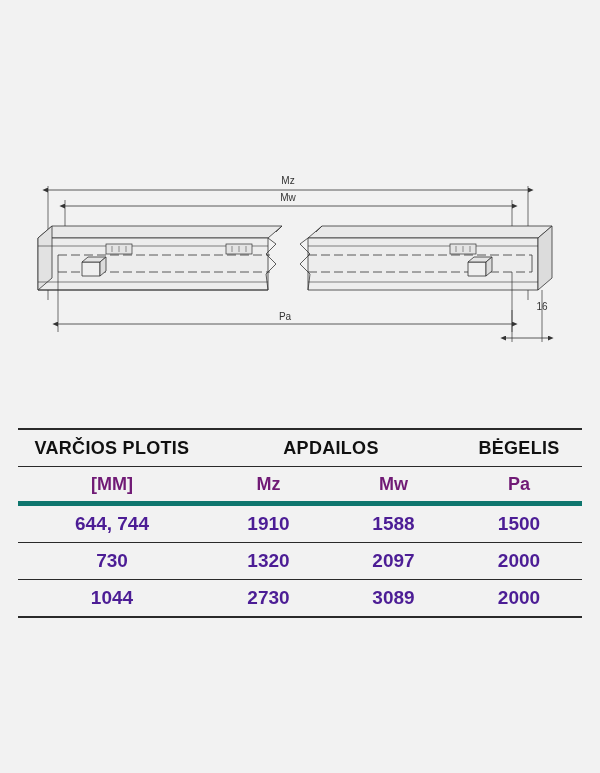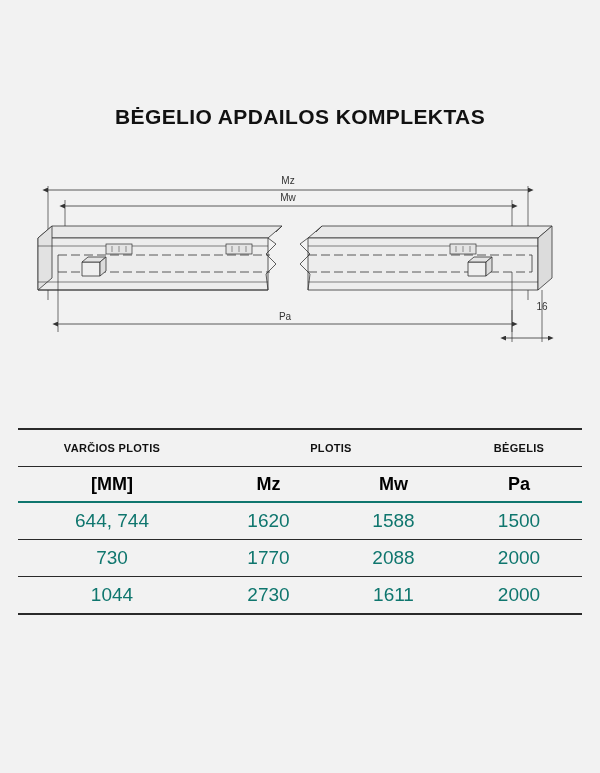--- a/index.html
+++ b/index.html
@@ -51,66 +51,65 @@
     border-collapse: collapse;
     width: 564px;
     font-size: 17px;
   }
   table td, table th {
     padding: 0;
     margin: 0;
   }
   .hdr-row th {
     height: 36px;
-    font-size: 11px;
+    font-size: 18px;
     font-weight: bold;
     letter-spacing: 0.3px;
     text-align: center;
     vertical-align: middle;
     border-top: 2px solid #2a2a2a;
     border-bottom: 1px solid #2a2a2a;
     color: #111;
   }
   .sub-row td {
     height: 34px;
     font-size: 18px;
     font-weight: bold;
     text-align: center;
     vertical-align: middle;
-    border-bottom: 2px solid #0f766e;
-    color: #000000;
+    border-bottom: 5px solid #0f766e;
+    color: #701a75;
   }
   .data-row td {
     height: 36px;
     font-size: 19px;
-    font-weight: normal;
+    font-weight: bold;
     text-align: center;
     vertical-align: middle;
     border-bottom: 1px solid #2a2a2a;
-    color: #0f766e;
+    color: #4c1d95;
   }
   .data-row:last-child td {
     border-bottom: 2px solid #2a2a2a;
   }
   .col-a { width: 188px; }
   .col-b { width: 125px; }
   .col-c { width: 125px; }
   .col-d { width: 126px; }
   .dim-label {
     font-family: "Liberation Sans", sans-serif;
     font-size: 10px;
     fill: #333;
   }
 </style>
 </head>
 <body>
 
 <div class="page">
 
-  <div class="title">BĖGELIO APDAILOS KOMPLEKTAS</div>
 
   <div class="drawing">
     <svg width="560" height="200" viewBox="0 0 560 200">
       <defs>
         <marker id="arrL" markerWidth="8" markerHeight="8" refX="7" refY="3" orient="auto">
           <path d="M7,0 L0,3 L7,6 z" fill="#333"></path>
         </marker>
         <marker id="arrR" markerWidth="8" markerHeight="8" refX="1" refY="3" orient="auto">
           <path d="M1,0 L8,3 L1,6 z" fill="#333"></path>
         </marker>
@@ -212,46 +211,46 @@
         <text class="dim-label" x="522" y="150" text-anchor="middle">16</text>
       </g>
     </svg>
   </div>
 
   <div class="table-wrap">
     <table>
       <thead>
         <tr class="hdr-row">
           <th class="col-a">VARČIOS PLOTIS</th>
-          <th class="col-b" colspan="2">PLOTIS</th>
+          <th class="col-b" colspan="2">APDAILOS</th>
           <th class="col-d">BĖGELIS</th>
         </tr>
         <tr class="sub-row">
           <td class="col-a">[MM]</td>
           <td class="col-b">Mz</td>
           <td class="col-c">Mw</td>
           <td class="col-d">Pa</td>
         </tr>
       </thead>
       <tbody>
         <tr class="data-row">
           <td class="col-a">644, 744</td>
-          <td class="col-b">1620</td>
+          <td class="col-b">1910</td>
           <td class="col-c">1588</td>
           <td class="col-d">1500</td>
         </tr>
         <tr class="data-row">
           <td class="col-a">730</td>
-          <td class="col-b">1770</td>
-          <td class="col-c">2088</td>
+          <td class="col-b">1320</td>
+          <td class="col-c">2097</td>
           <td class="col-d">2000</td>
         </tr>
         <tr class="data-row">
           <td class="col-a">1044</td>
           <td class="col-b">2730</td>
-          <td class="col-c">1611</td>
+          <td class="col-c">3089</td>
           <td class="col-d">2000</td>
         </tr>
       </tbody>
     </table>
   </div>
 
 </div>
 
 </body></html>

